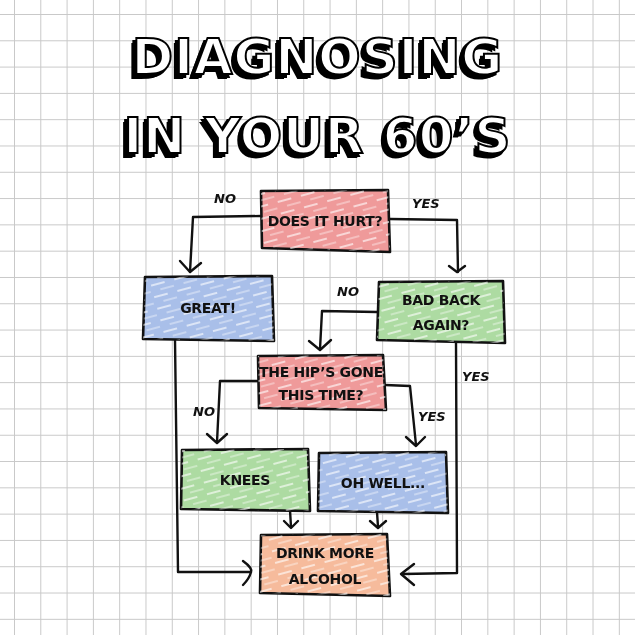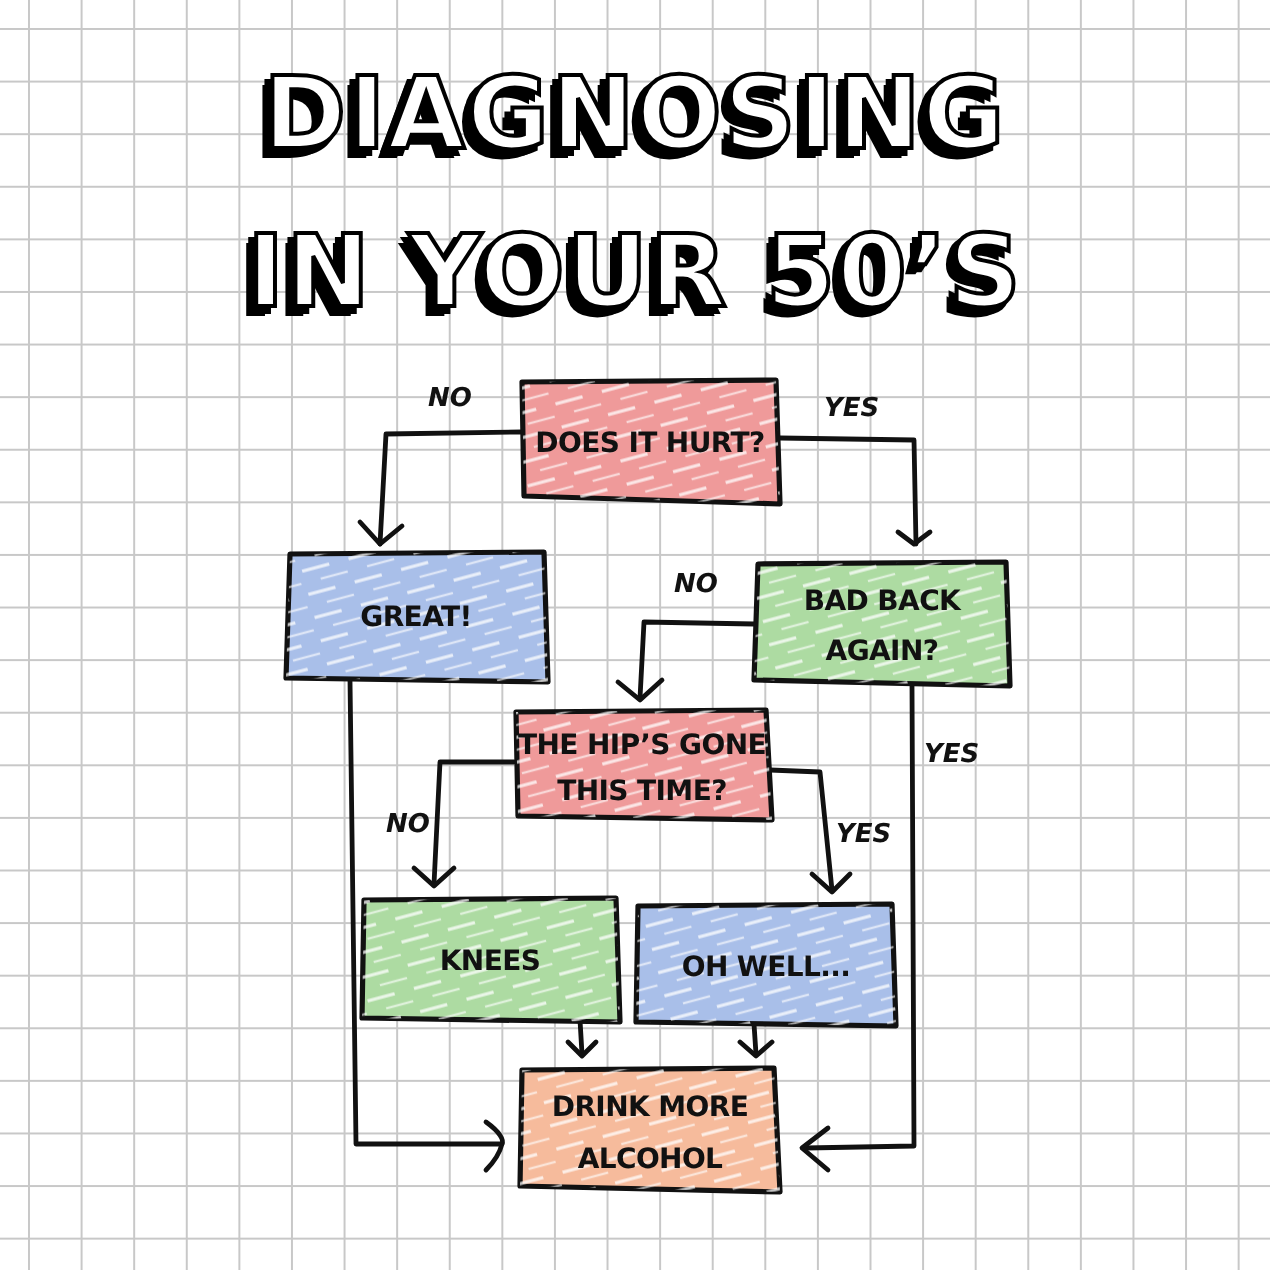--- a/index.html
+++ b/index.html
@@ -32,21 +32,21 @@
     font-family: "DejaVu Sans", sans-serif; font-weight: bold;
     font-size: 14px; fill: #111; letter-spacing: -0.3px;
   }
   .edge { fill: none; stroke: #111; stroke-width: 2.4; stroke-linecap: round; stroke-linejoin: round; }
   .box { stroke: #111; stroke-width: 2.6; stroke-linejoin: round; }
 </style>
 </head>
 <body>
 
 <div class="title" id="title1">DIAGNOSING</div>
-<div class="title" id="title2">IN YOUR 50’S</div>
+<div class="title" id="title2">IN YOUR 60’S</div>
 
 <svg class="chart" width="635" height="635" viewBox="0 0 635 635">
   <defs>
     <pattern id="scribble" width="24" height="12" patternUnits="userSpaceOnUse" patternTransform="rotate(-15)">
       <line x1="0" y1="3" x2="14" y2="3" stroke="#ffffff" stroke-width="1.6" opacity="0.75"></line>
       <line x1="8" y1="9" x2="22" y2="9" stroke="#ffffff" stroke-width="1.2" opacity="0.6"></line>
     </pattern>
   </defs>
 
   <g>

